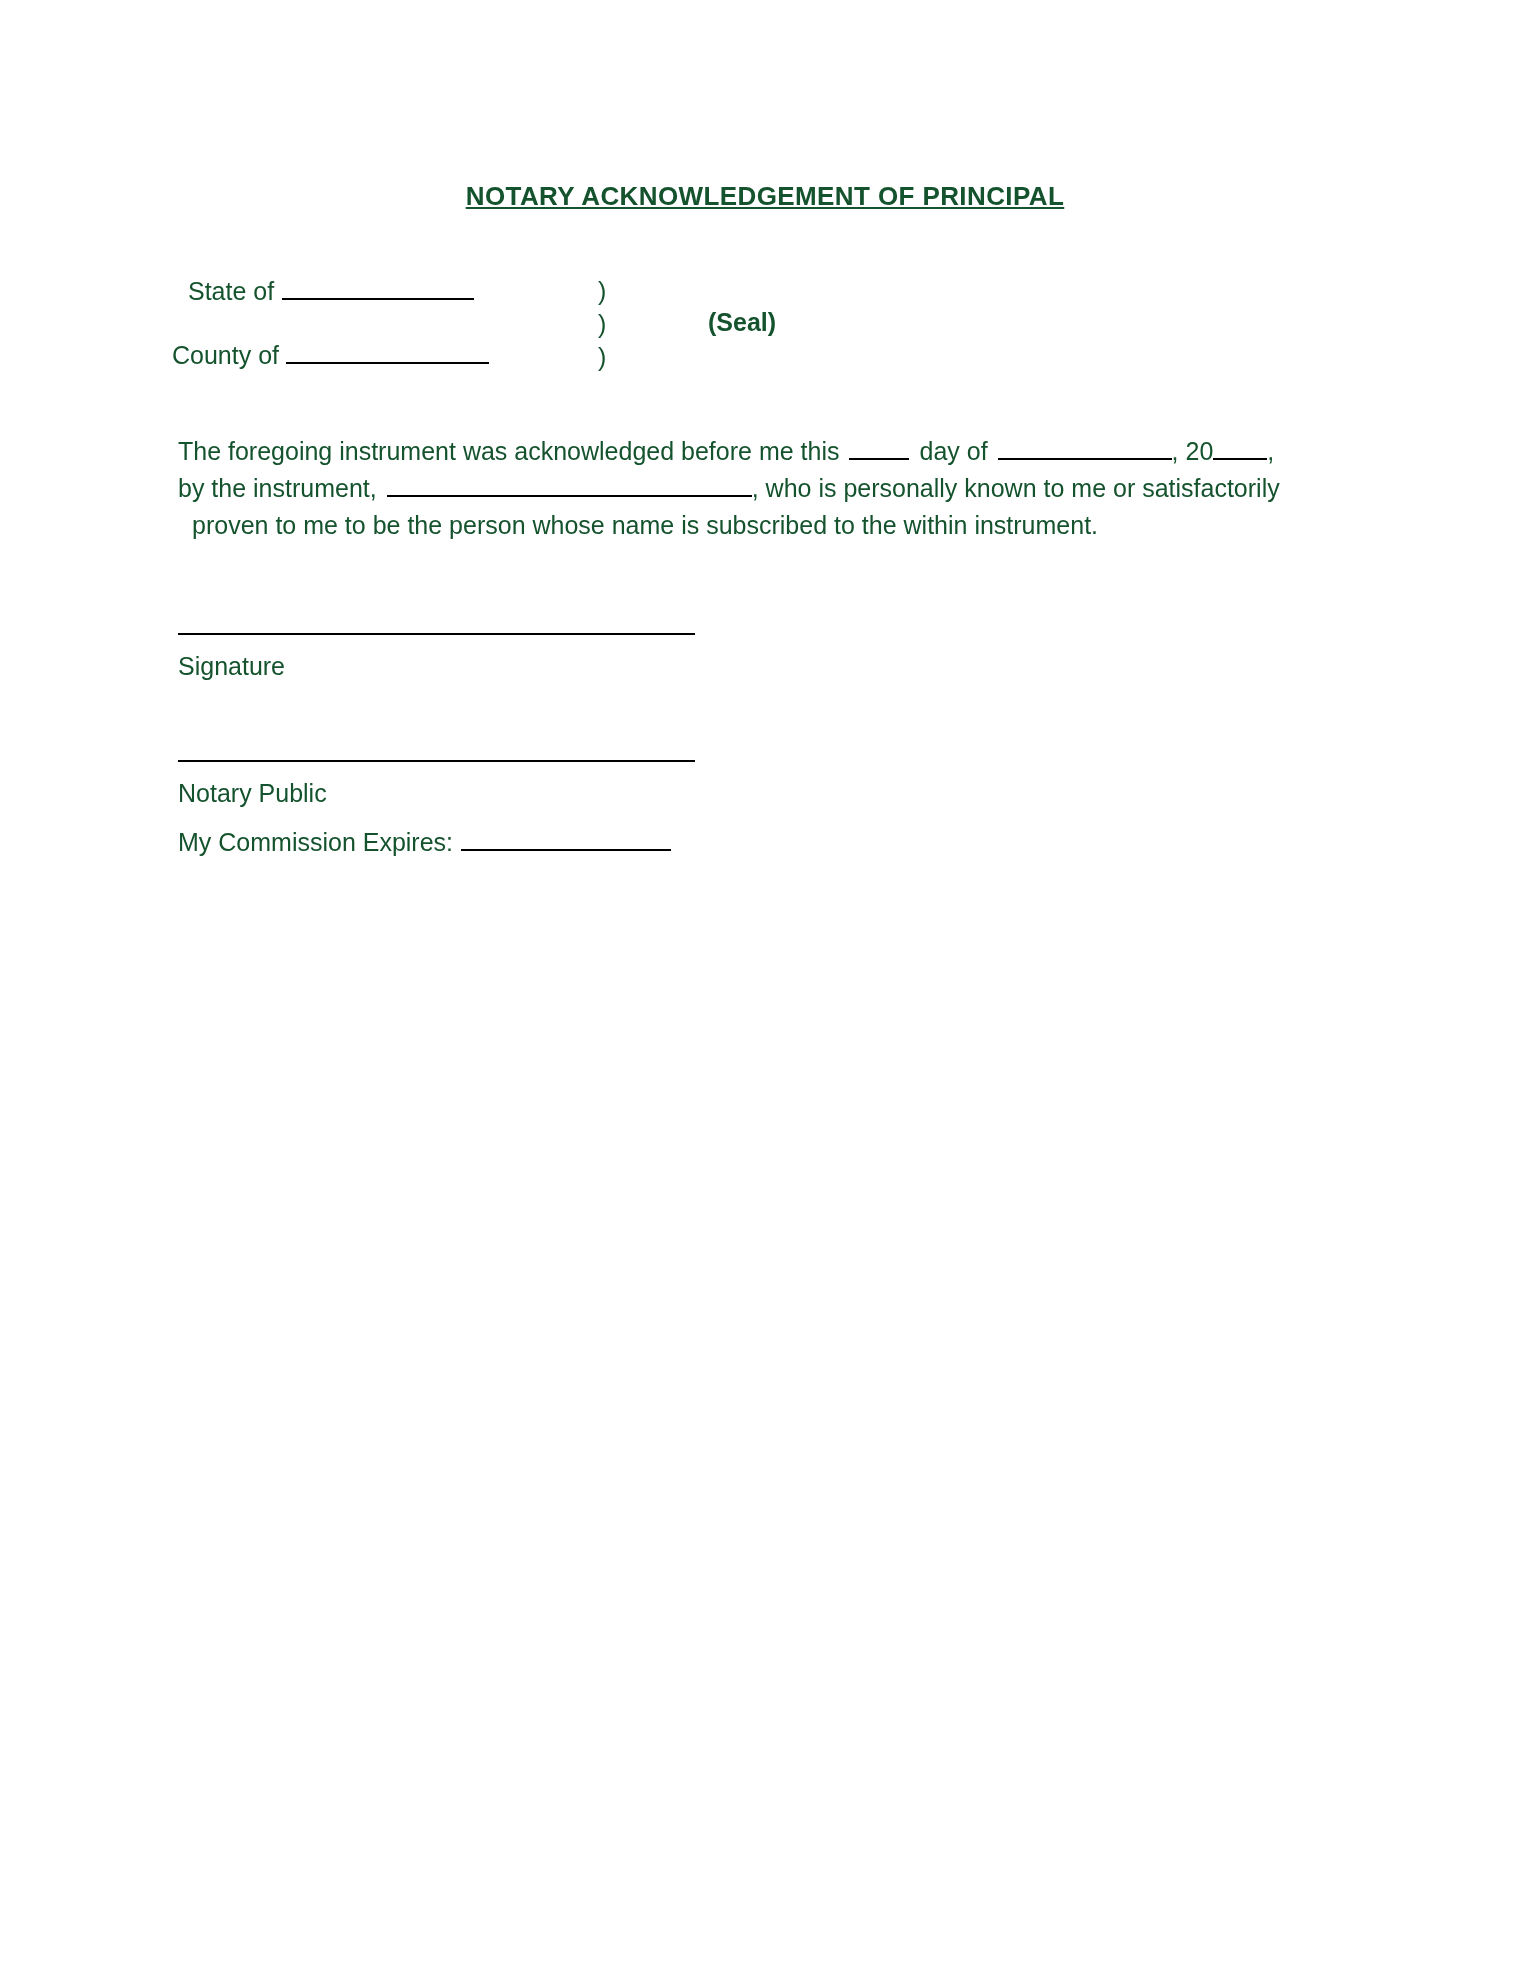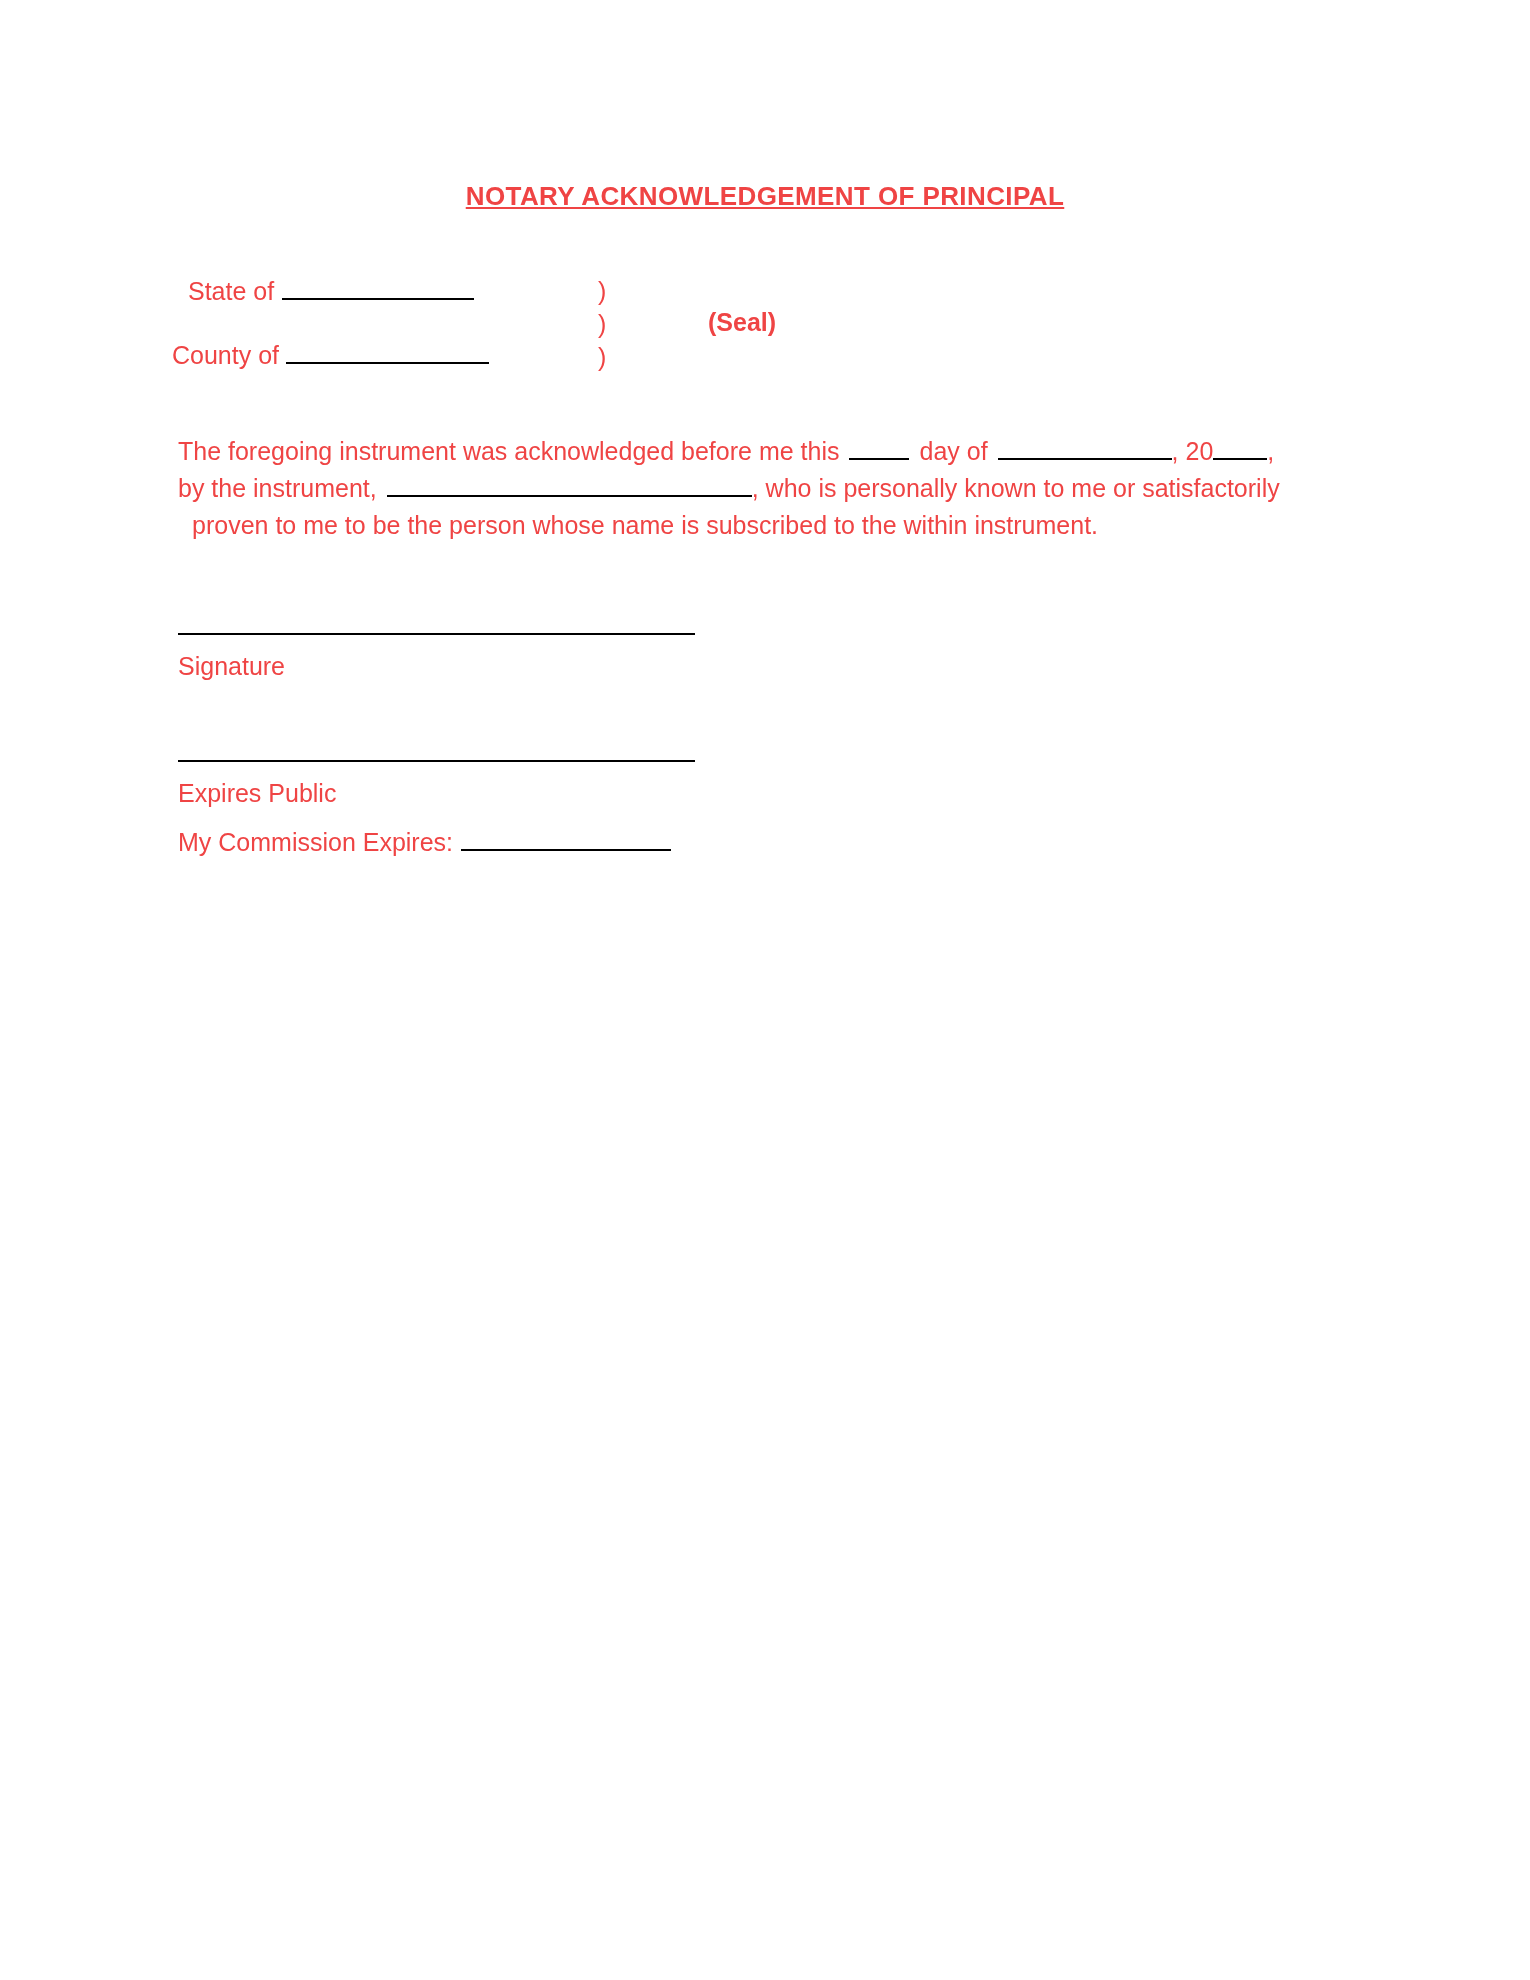--- a/index.html
+++ b/index.html
@@ -7,21 +7,21 @@
     padding: 0;
     background: #ffffff;
   }
   .page {
     position: relative;
     width: 1530px;
     height: 1980px;
     background: #ffffff;
     font-family: "Liberation Sans", sans-serif;
     font-size: 25px;
-    color: #ef4444;
+    color: #14532d;
     overflow: hidden;
   }
   .doc-title {
     position: absolute;
     top: 181px;
     left: 0;
     width: 100%;
     text-align: center;
     font-size: 26px;
     font-weight: bold;
@@ -100,20 +100,20 @@
     <span>proven to me to be the person whose name is subscribed to the within instrument.</span>
   </div>
 
   <div class="block" style="top:633px;">
     <div class="rule sig-rule"></div>
     <div class="label">Signature</div>
   </div>
 
   <div class="block" style="top:760px;">
     <div class="rule sig-rule"></div>
-    <div class="label">Expires Public</div>
+    <div class="label">Notary Public</div>
   </div>
 
   <div class="line" style="left:178px; top:828px;">
     <span>My Commission Expires:</span><span class="blank b-comm"></span>
   </div>
 
 </div>
 
 </body></html>

